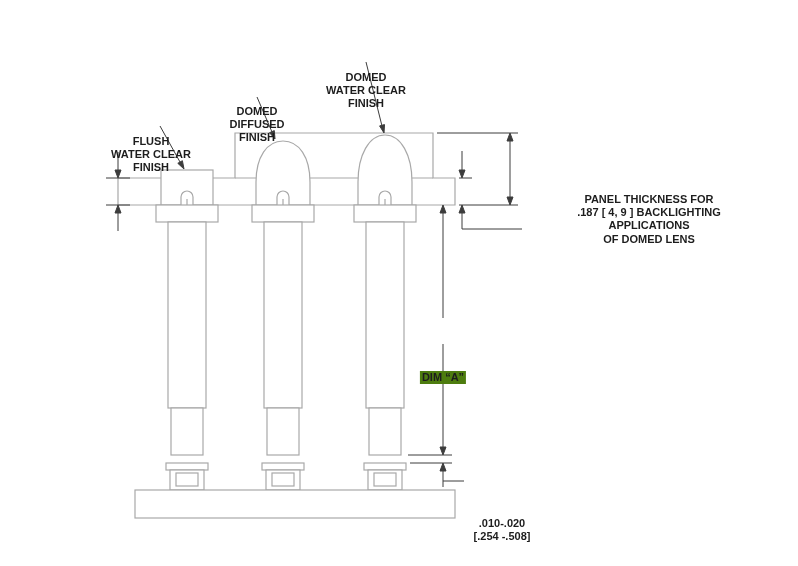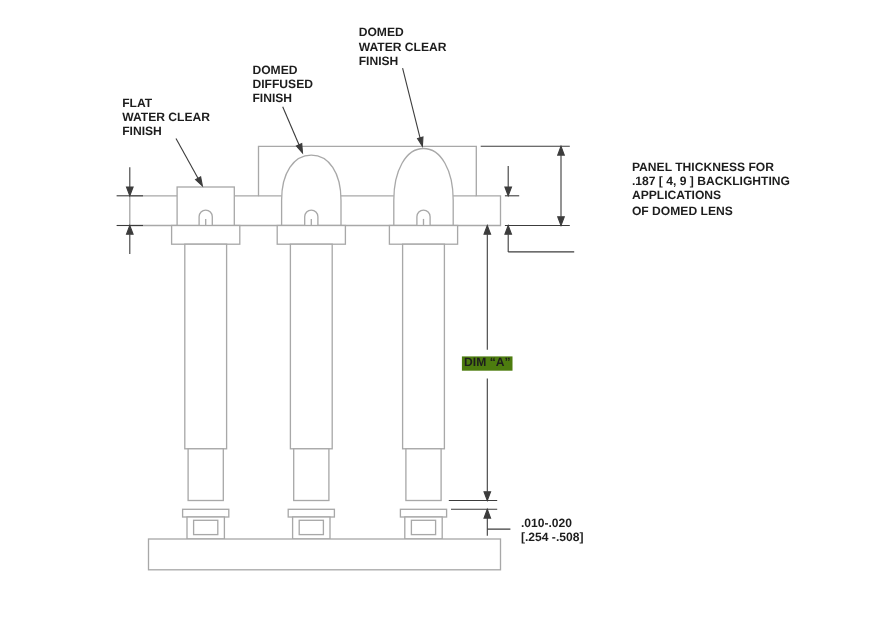--- a/index.html
+++ b/index.html
@@ -7,22 +7,23 @@
     position:relative;width:798px;height:566px;background:#ffffff;
     font-family:"Liberation Sans",sans-serif;overflow:hidden;
   }
   #drawing-svg{position:absolute;left:0;top:0;}
   .label{
     position:absolute;
     transform:translateX(-50%);
     font:700 11px/1.2 "Liberation Sans",sans-serif;
     color:#1d1d1d;
     white-space:pre-line;
-    text-align:left;
+    text-align:center;
     letter-spacing:0;
+    margin-top:47px;
   }
   .lbl-domed-wc{left:366px;top:24px;}
   .lbl-domed-dif{left:257px;top:58px;}
   .lbl-flat{left:151px;top:88px;}
   .lbl-left-thk{left:104px;top:234px;}
   .lbl-187{left:649px;top:146px;}
   .lbl-040{left:547px;top:222px;}
   .lbl-dima{left:443px;top:324px;background:#4d7c0f;padding:0 2px;}
   .lbl-bottom{left:502px;top:470px;}
 </style>
@@ -130,21 +131,21 @@
   </svg>
 
   <div class="label lbl-domed-wc">DOMED
 WATER CLEAR
 FINISH</div>
 
   <div class="label lbl-domed-dif">DOMED
 DIFFUSED
 FINISH</div>
 
-  <div class="label lbl-flat">FLAT
+  <div class="label lbl-flat">FLUSH
 WATER CLEAR
 FINISH</div>
 
 
   <div class="label lbl-187">PANEL THICKNESS FOR
 .187 [ 4, 9 ] BACKLIGHTING APPLICATIONS
 OF DOMED LENS</div>
 
 
   <div class="label lbl-dima">DIM “A”</div>

